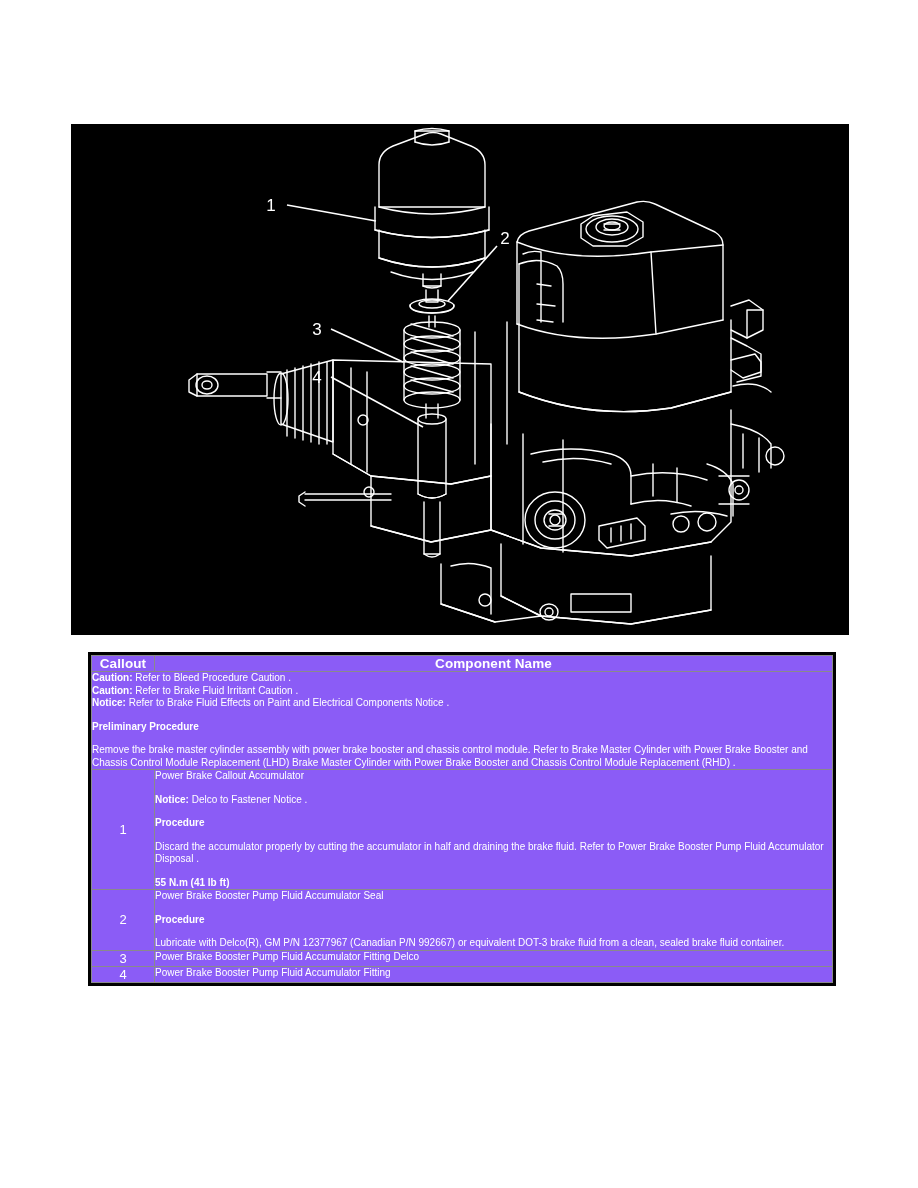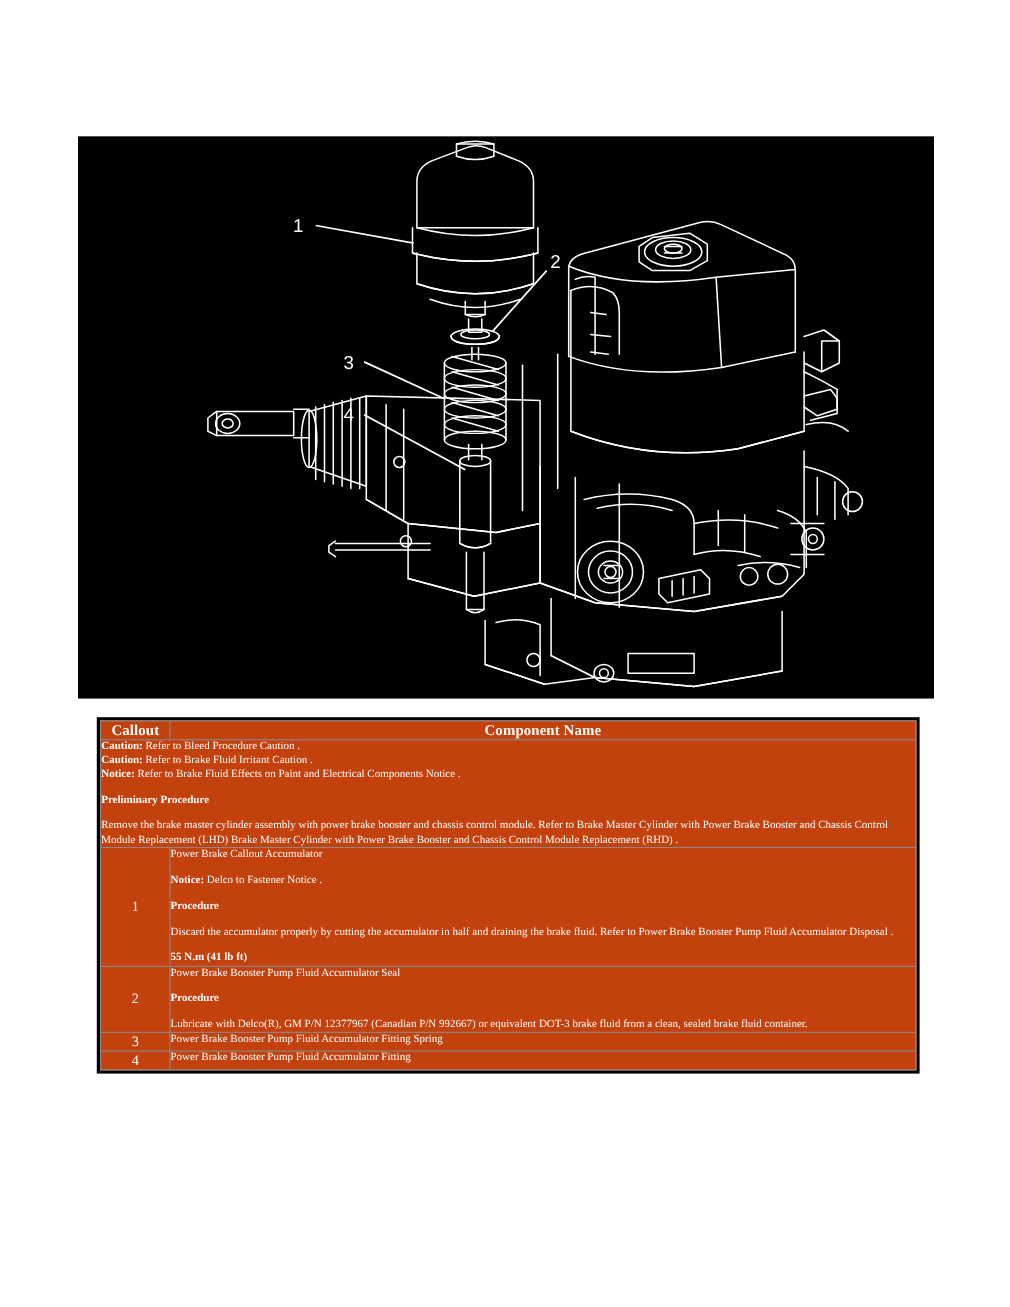--- a/index.html
+++ b/index.html
@@ -37,24 +37,23 @@
     position: absolute;
     left: 88px; top: 652px;
     width: 748px;
     border: 3px solid #000000;
     background: #000000;
     box-sizing: border-box;
   }
   table.parts {
     width: 100%;
     border-collapse: collapse;
-    background: #c2410c;
+    background: #8b5cf6;
     color: #ffffff;
     table-layout: fixed;
-    font-family: Liberation Serif, serif;
   }
   table.parts td, table.parts th {
     border: 1px solid #8a8a8a;
     vertical-align: top;
     padding: 0;
   }
   th.col-callout, td.col-callout {
     width: 62px;
     text-align: center;
   }
@@ -281,21 +280,21 @@
           <td class="col-callout num">2</td>
           <td class="cell">
             <div class="p">Power Brake Booster Pump Fluid Accumulator Seal</div>
             <div class="hdr-sub">Procedure</div>
             <div class="p">Lubricate with Delco(R), GM P/N 12377967 (Canadian P/N 992667) or equivalent DOT-3 brake fluid from a clean, sealed brake fluid container.</div>
           </td>
         </tr>
 
         <tr>
           <td class="col-callout num one-line">3</td>
-          <td class="cell one-line">Power Brake Booster Pump Fluid Accumulator Fitting Spring</td>
+          <td class="cell one-line">Power Brake Booster Pump Fluid Accumulator Fitting Delco</td>
         </tr>
 
         <tr>
           <td class="col-callout num one-line">4</td>
           <td class="cell one-line">Power Brake Booster Pump Fluid Accumulator Fitting</td>
         </tr>
 
       </tbody>
     </table>
   </div>

